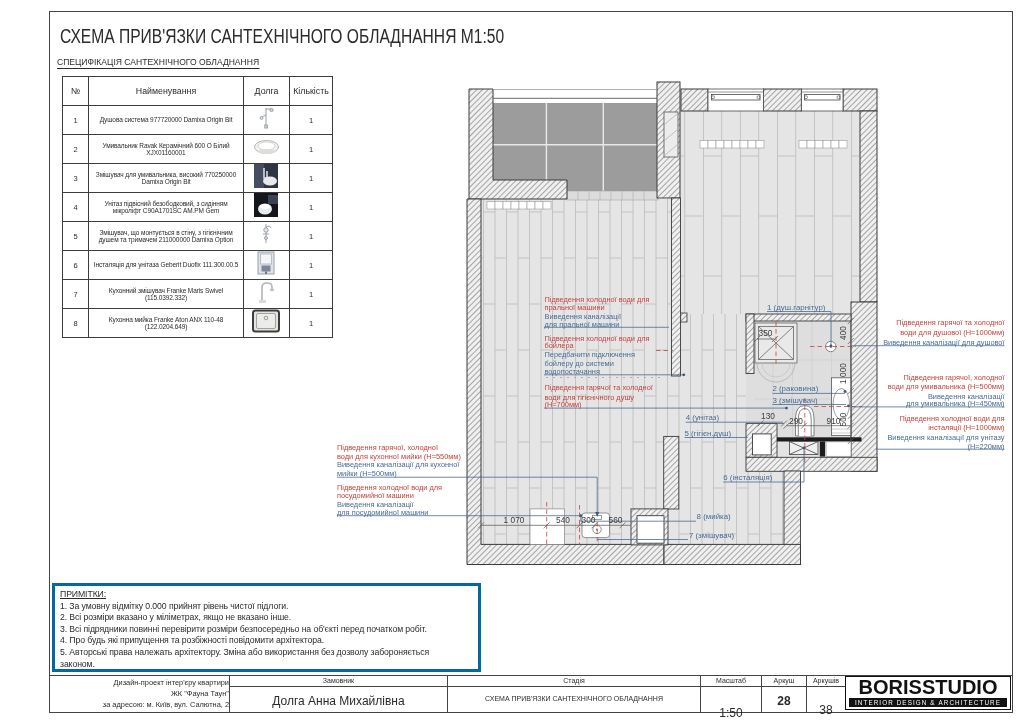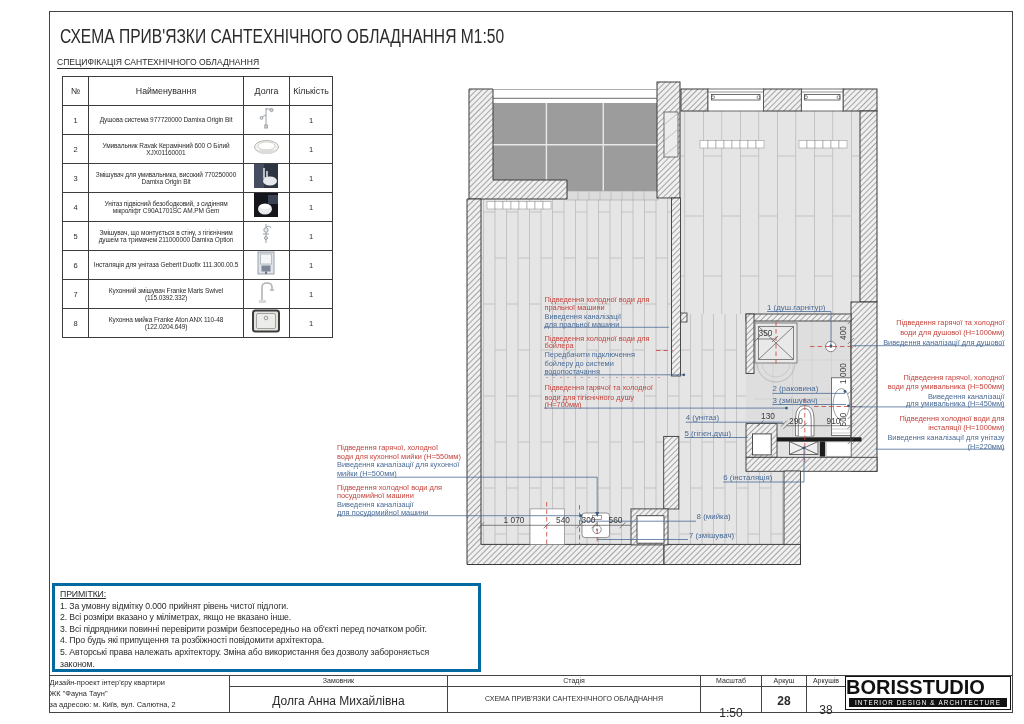--- a/index.html
+++ b/index.html
@@ -15,21 +15,21 @@
 table.spec .nm{font-size:6.5px;line-height:7.5px;padding:0 1px;letter-spacing:-0.1px;}
 table.spec .no{font-size:7.5px;}
 table.spec .qt{font-size:7.5px;}
 #notes{left:52px;top:583px;width:414px;height:80px;border:3px solid #0369a1;font-size:8.7px;line-height:11.6px;letter-spacing:-0.1px;color:#2b2b2b;padding:3px 4px 0 5px;}
 #notes .nt{text-decoration:underline;}
 #tb{left:49.5px;top:675px;width:962px;height:36.5px;border-top:1.2px solid #444;color:#2b2b2b;}
 .tbc{position:absolute;top:0;height:100%;border-right:1px solid #444;box-sizing:border-box;}
 .tbh{font-size:7px;text-align:center;border-bottom:1px solid #444;height:8.5px;padding-top:1px;}
 .tbv{font-size:12px;text-align:center;}
 #logo{position:absolute;left:845px;top:676px;width:166px;height:34px;border:1.5px solid #111;box-sizing:border-box;background:#fff;}
-#logotext{font-weight:bold;font-size:20px;letter-spacing:0px;color:#111;text-align:left;line-height:20px;font-family:"Liberation Sans",sans-serif;}
+#logotext{font-weight:bold;font-size:20px;letter-spacing:0px;color:#111;text-align:center;line-height:20px;font-family:"Liberation Sans",sans-serif;}
 #logobar{position:absolute;left:3px;right:3px;bottom:2px;height:9px;background:#111;color:#fff;font-size:6.3px;letter-spacing:1.1px;text-align:center;line-height:9.5px;}
 </style>
 </head>
 <body>
 
 <div id="frame" class="abs"></div>
 
 <div id="title" class="abs">СХЕМА ПРИВ'ЯЗКИ САНТЕХНІЧНОГО ОБЛАДНАННЯ М1:50</div>
 
 <div id="subtitle" class="abs">СПЕЦИФІКАЦІЯ САНТЕХНІЧНОГО ОБЛАДНАННЯ</div>
@@ -147,21 +147,21 @@
 
 <div id="notes" class="abs"><span class="nt">ПРИМІТКИ:</span><br>
 1. За умовну відмітку 0.000 прийнят рівень чистої підлоги.<br>
 2. Всі розміри вказано у міліметрах, якщо не вказано інше.<br>
 3. Всі підрядники повинні перевірити розміри безпосередньо на об'єкті перед початком робіт.<br>
 4. Про будь які припущення та розбіжності повідомити архітектора.<br>
 5. Авторські права належать архітектору. Зміна або використання без дозволу забороняється<br>законом.</div>
 
 <div id="tb" class="abs">
 
-<div class="tbc" style="left:0;width:180.5px;font-size:7.4px;text-align:left;line-height:11px;padding-top:1px;">Дизайн-проект інтер'єру квартири<br>ЖК "Фауна Таун"<br>за адресою: м. Київ, вул. Салютна, 2</div>
+<div class="tbc" style="left:0;width:180.5px;font-size:7.4px;text-align:right;line-height:11px;padding-top:1px;">Дизайн-проект інтер'єру квартири<br>ЖК "Фауна Таун"<br>за адресою: м. Київ, вул. Салютна, 2</div>
 
 <div class="tbc" style="left:180.5px;width:218px;">
       <div class="tbh">Замовник</div>
       <div class="tbv" style="padding-top:7px;">Долга Анна Михайлівна</div>
     </div>
 
 <div class="tbc" style="left:398.5px;width:253px;">
       <div class="tbh">Стадія</div>
       <div class="tbv" style="padding-top:8px;font-size:7px;">СХЕМА ПРИВ'ЯЗКИ САНТЕХНІЧНОГО ОБЛАДНАННЯ</div>
     </div>

